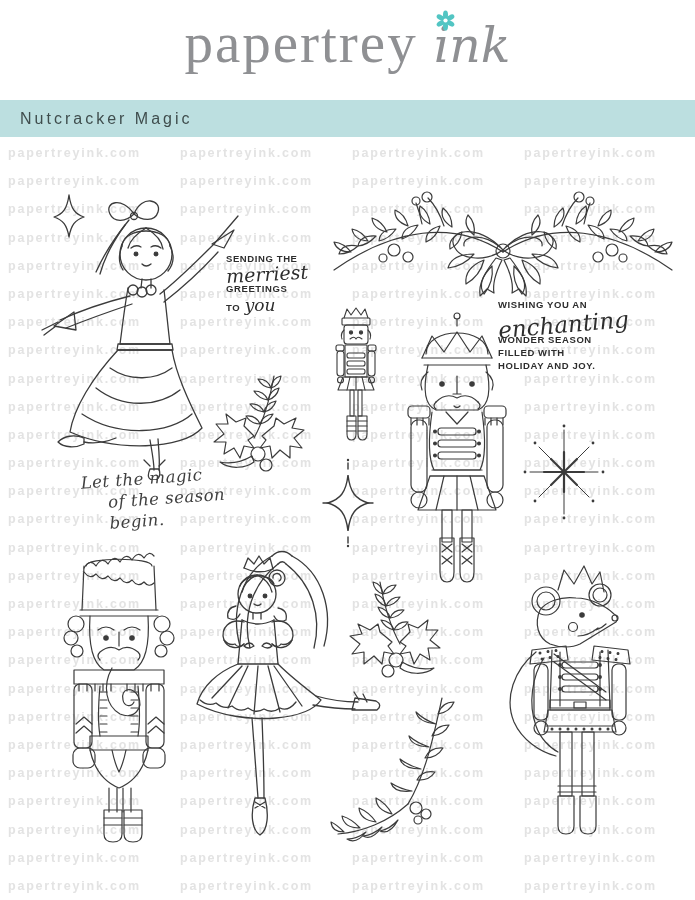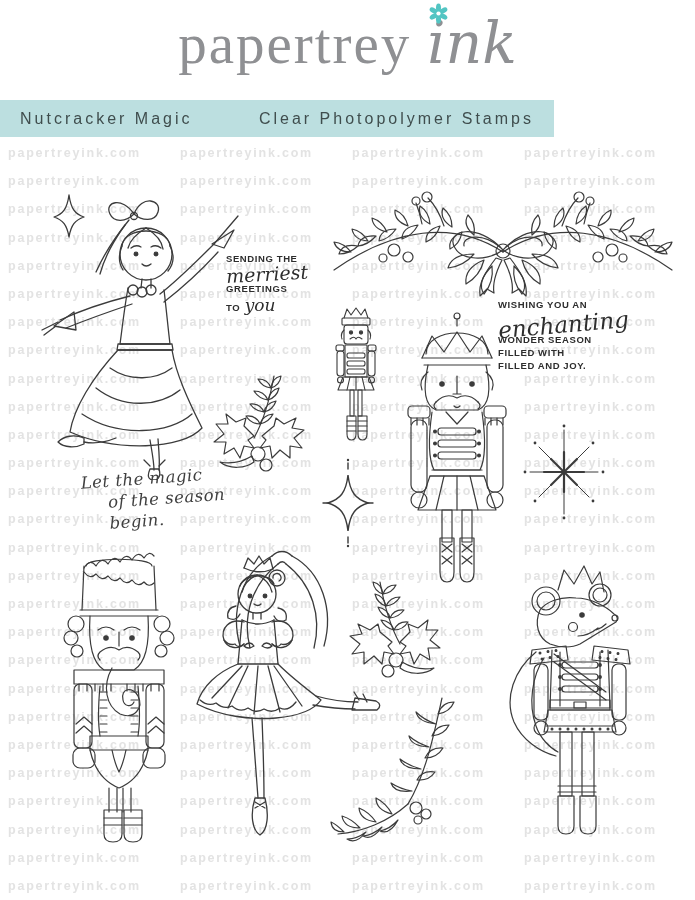--- a/index.html
+++ b/index.html
@@ -3,24 +3,24 @@
 <meta charset="utf-8">
 <style>
   html,body{margin:0;padding:0;background:#fff;}
   .page{position:relative;width:695px;height:900px;background:#fff;overflow:hidden;
         font-family:"Liberation Sans",sans-serif;}
   
   .logo{position:absolute;top:0;left:0;width:695px;height:100px;text-align:center;color:#8f9093;}
   .logo-inner{display:inline-block;margin-top:10px;white-space:nowrap;}
   .logo-word{font-family:"Liberation Serif",serif;font-size:57px;letter-spacing:2px;}
   .logo-ink{position:relative;display:inline-block;margin-left:16px;
-            font-family:"DejaVu Serif",serif;font-style:italic;font-size:57px;}
+            font-family:"DejaVu Serif",serif;font-style:italic;font-size:49px;}
   .flower{position:absolute;left:1px;top:-7px;width:21px;height:21px;}
   
-  .banner{position:absolute;top:100px;left:0;width:554px;height:37px;
+  .banner{position:absolute;top:100px;left:0;width:695px;height:37px;
           display:flex;justify-content:space-between;align-items:center;
           padding:0 20px;box-sizing:border-box;
           font-size:16px;letter-spacing:3px;font-weight:500;}
   
   .stage{position:absolute;top:140px;left:0;width:695px;height:760px;overflow:hidden;}
   .watermark{position:absolute;top:6px;left:0;width:695px;height:760px;
              font-weight:700;font-size:12.5px;letter-spacing:1.8px;}
   .wm-row{height:28.2px;display:flex;padding-left:8px;white-space:nowrap;}
   .wm-row span{display:inline-block;width:172px;flex:none;}
   .fig{position:absolute;}
@@ -54,21 +54,20 @@
               <ellipse cx="5.4" cy="12.7" rx="2.4" ry="4.2" transform="rotate(60 5.4 12.7)"></ellipse>
               <ellipse cx="14.6" cy="7.3" rx="2.4" ry="4.2" transform="rotate(60 14.6 7.3)"></ellipse>
             </g>
             <circle cx="10" cy="10" r="2" fill="#fff"></circle>
           </svg><span>ink</span></span>
     </div>
   </header>
 
   <div class="banner" style="background: rgb(188, 223, 224); color: rgb(63, 77, 77);">
     <span>Nutcracker Magic</span>
-    <span>Clear Photopolymer Stamps</span>
   </div>
 
   <div class="stage">
     <div class="watermark" id="watermark" style="color: rgb(227, 227, 227);">
         <div class="wm-row">
           <span>papertreyink.com</span>
           <span>papertreyink.com</span>
           <span>papertreyink.com</span>
           <span>papertreyink.com</span>
         </div>
@@ -433,21 +432,21 @@
         <path d="M56,234 L66,242 M66,234 L56,242 M56,246 L66,254 M66,246 L56,254"></path>
       </g>
         </svg>
     </div>
 
     <div class="sent s-enchant" style="left:498px;top:158px">
       <div class="sent-caps">WISHING YOU AN</div>
       <span class="script big">enchanting</span>
       <div class="sent-caps">WONDER SEASON</div>
       <div class="sent-caps">FILLED WITH</div>
-      <div class="sent-caps">FILLED AND JOY.</div>
+      <div class="sent-caps">HOLIDAY AND JOY.</div>
     </div>
 
     <div class="fig" style="left: 518px; top: 282px; width: 92px; height: 100px; color: rgb(59, 59, 59);">
       <svg viewBox="0 0 92 100">
           <g stroke="currentColor" fill="none" stroke-linecap="round">
         <line x1="46" y1="8" x2="46" y2="92" stroke-width="1"></line>
         <line x1="12" y1="50" x2="80" y2="50" stroke-width="1"></line>
         <line x1="21" y1="25" x2="71" y2="75" stroke-width="1"></line>
         <line x1="71" y1="25" x2="21" y2="75" stroke-width="1"></line>
         <line x1="46" y1="30" x2="46" y2="70" stroke-width="2.2"></line>

